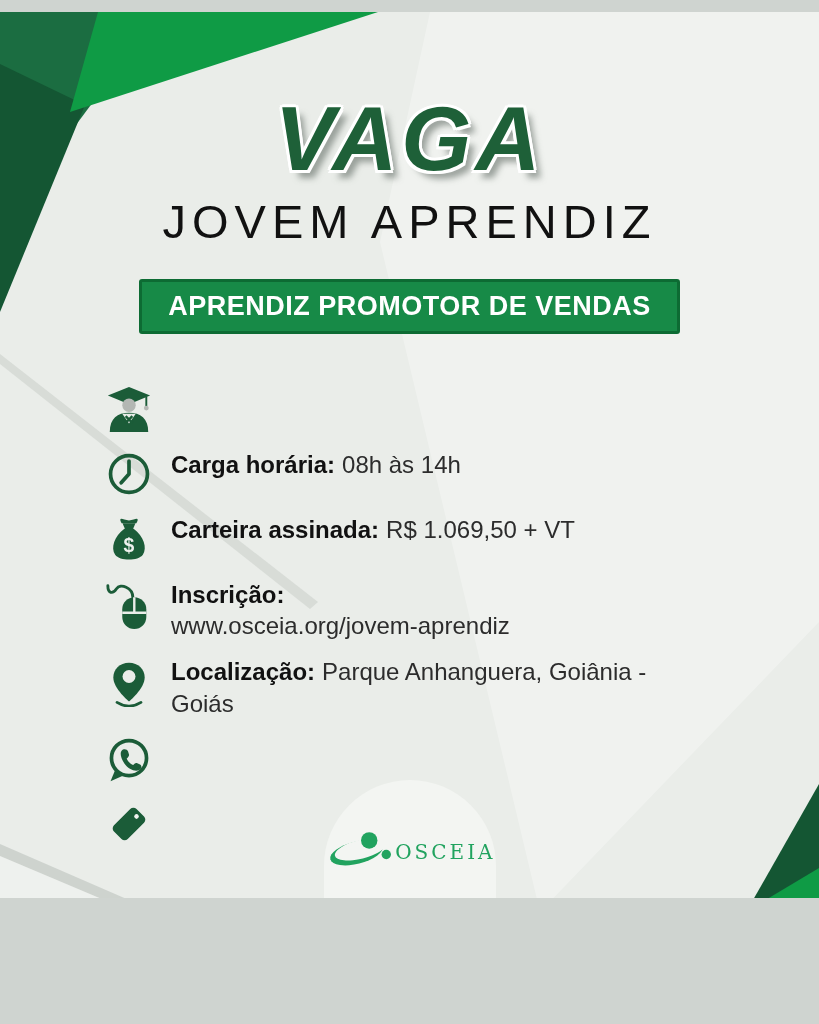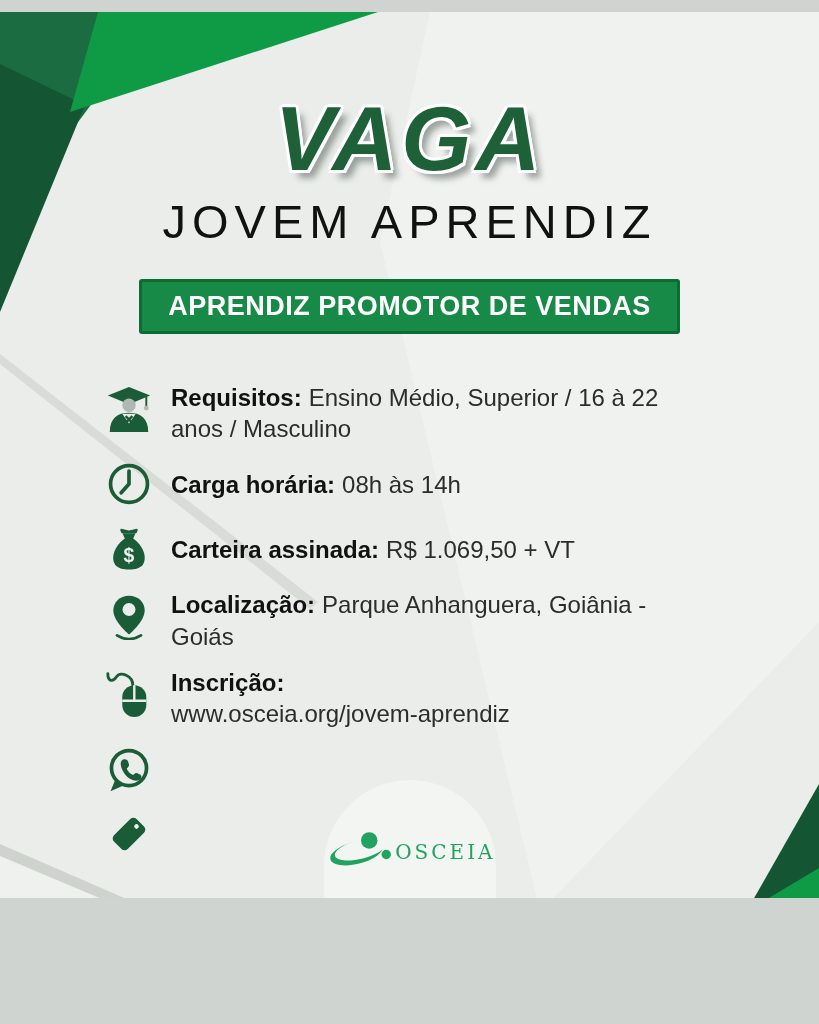--- a/index.html
+++ b/index.html
@@ -26,21 +26,21 @@
     margin:10px 0 0; font-size:47px; font-weight:500; letter-spacing:6px;
     color:var(--text-dark,#141414);
   }
   .badge{
     display:inline-block; margin-top:30px; padding:9px 26px;
     background:var(--badge-green,#178a47);
     border:3px solid var(--badge-border,#0d6b33);
     border-radius:3px; color:#fff; font-weight:700; font-size:27px; letter-spacing:.5px;
   }
   .list{ text-align:left; margin:48px 0 0 104px; width:560px; }
-  .row{display:flex; gap:17px; margin-bottom:15px; align-items:center;}
+  .row{display:flex; gap:17px; margin-bottom:15px; }
   .row.top{align-items:flex-start;}
   .row.top .icn{margin-top:2px;}
   .icn{flex:0 0 50px; height:50px; display:flex; align-items:center; justify-content:center;}
   .txt{margin:0; font-size:24px; line-height:1.3; color:var(--text-body,#2c2c2c); max-width:500px;}
   .txt b{color:var(--text-dark,#101010); margin-right:7px;}
   .stacked .txt b, .stacked .txt span{display:block;}
   .ic-fill{fill:var(--icon-green,#1b5c38);}
   .ic-stroke{stroke:var(--icon-green,#1b5c38); fill:none;}
   .ic-bg{fill:var(--bg,#eaede9);}
   .ic-gray{fill:var(--icon-gray,#b3b7b3);}
@@ -88,21 +88,20 @@
           <svg width="50" height="50" viewBox="0 0 52 52">
             <path class="ic-stroke" d="M44,13 V23" stroke-width="2"></path>
             <circle class="ic-gray" cx="44" cy="25" r="2.5"></circle>
             <polygon class="ic-fill" points="26,3 4,12 26,21 48,12"></polygon>
             <circle class="ic-gray" cx="26" cy="22" r="7"></circle>
             <path class="ic-fill" d="M6,50 C6,36 14,30 26,30 C38,30 46,36 46,50 Z"></path>
             <polygon points="19,31 26,41 33,31" fill="#e8ebe7"></polygon>
             <path class="ic-stroke" d="M22.5,33.5 L29.5,40.5 M29.5,33.5 L22.5,40.5" stroke-width="2.5"></path>
           </svg>
         </span>
-        <p class="txt"><b>Requisitos:</b><span>Ensino Médio, Superior / 16 à 22 anos / Masculino</span></p>
       </div>
 
       <div class="row">
         <span class="icn">
           <svg width="48" height="48" viewBox="0 0 52 52">
             <circle class="ic-stroke" cx="26" cy="26" r="20" stroke-width="4"></circle>
             <path class="ic-stroke" d="M26,12 V26 L17.5,35.5" stroke-width="4" stroke-linecap="round" stroke-linejoin="round"></path>
           </svg>
         </span>
         <p class="txt"><b>Carga horária:</b><span>08h às 14h</span></p>
@@ -113,43 +112,43 @@
           <svg width="48" height="48" viewBox="0 0 52 52">
             <path class="ic-fill" d="M18,9 Q14,2 21,5 L26,6 L31,5 Q38,2 34,9 Z"></path>
             <polygon class="ic-fill" points="19,9 33,9 30,16 22,16"></polygon>
             <path class="ic-fill" d="M21,15 C10,23 6,36 11,43 C16,50 36,50 41,43 C46,36 42,23 31,15 Z"></path>
             <text x="26" y="40" font-size="21" font-weight="bold" text-anchor="middle" fill="#eef1ee" font-family="Liberation Sans, sans-serif">$</text>
           </svg>
         </span>
         <p class="txt"><b>Carteira assinada:</b><span>R$ 1.069,50 + VT</span></p>
       </div>
 
-      <div class="row top">
-        <span class="icn">
-          <svg width="48" height="48" viewBox="0 0 52 52">
-            <path class="ic-fill" d="M26,4 C16,4 9,11 9,20 C9,32 26,46 26,46 C26,46 43,32 43,20 C43,11 36,4 26,4 Z"></path>
-            <circle class="ic-bg" cx="26" cy="19" r="7"></circle>
-            <path class="ic-stroke" d="M13,47 Q26,55 39,47" stroke-width="3" stroke-linecap="round"></path>
-          </svg>
-        </span>
-        <p class="txt"><b>Localização:</b><span>Parque Anhanguera, Goiânia - Goiás</span></p>
-      </div>
-
       <div class="row top stacked">
         <span class="icn">
           <svg width="50" height="50" viewBox="0 0 52 52">
             <path class="ic-stroke" d="M30,17 C30,7 17,2 13,8 C9,14 4,13 4,5" stroke-width="3" stroke-linecap="round"></path>
             <rect class="ic-fill" x="19" y="17" width="25" height="33" rx="12.5"></rect>
             <path d="M31.5,17 V33 M19,33 H44" stroke="#eaede9" stroke-width="2.5" fill="none"></path>
           </svg>
         </span>
         <p class="txt">
             <b>Inscrição:</b>
             <span>www.osceia.org/jovem-aprendiz</span>
           </p>
+      </div>
+
+      <div class="row top">
+        <span class="icn">
+          <svg width="48" height="48" viewBox="0 0 52 52">
+            <path class="ic-fill" d="M26,4 C16,4 9,11 9,20 C9,32 26,46 26,46 C26,46 43,32 43,20 C43,11 36,4 26,4 Z"></path>
+            <circle class="ic-bg" cx="26" cy="19" r="7"></circle>
+            <path class="ic-stroke" d="M13,47 Q26,55 39,47" stroke-width="3" stroke-linecap="round"></path>
+          </svg>
+        </span>
+        <p class="txt"><b>Localização:</b><span>Parque Anhanguera, Goiânia - Goiás</span></p>
       </div>
 
       <div class="row">
         <span class="icn">
           <svg width="48" height="48" viewBox="0 0 52 52">
             <circle class="ic-stroke" cx="26" cy="25" r="19" stroke-width="4"></circle>
             <polygon class="ic-fill" points="11,38 6,50 20,44"></polygon>
             <path class="ic-fill" d="M18,17 C20,14.5 24,15 25,18 L26,21 C26.5,23 24.5,24.5 23.5,25.5 C24.5,28.5 27.5,31.5 30.5,32.5 C31.5,31.5 33,29.5 35,30.5 L38,32 C40.5,33.5 39.5,37 37,38 C33,40.5 25,37 21,31 C17,25 16,19.5 18,17 Z"></path>
           </svg>
         </span>

